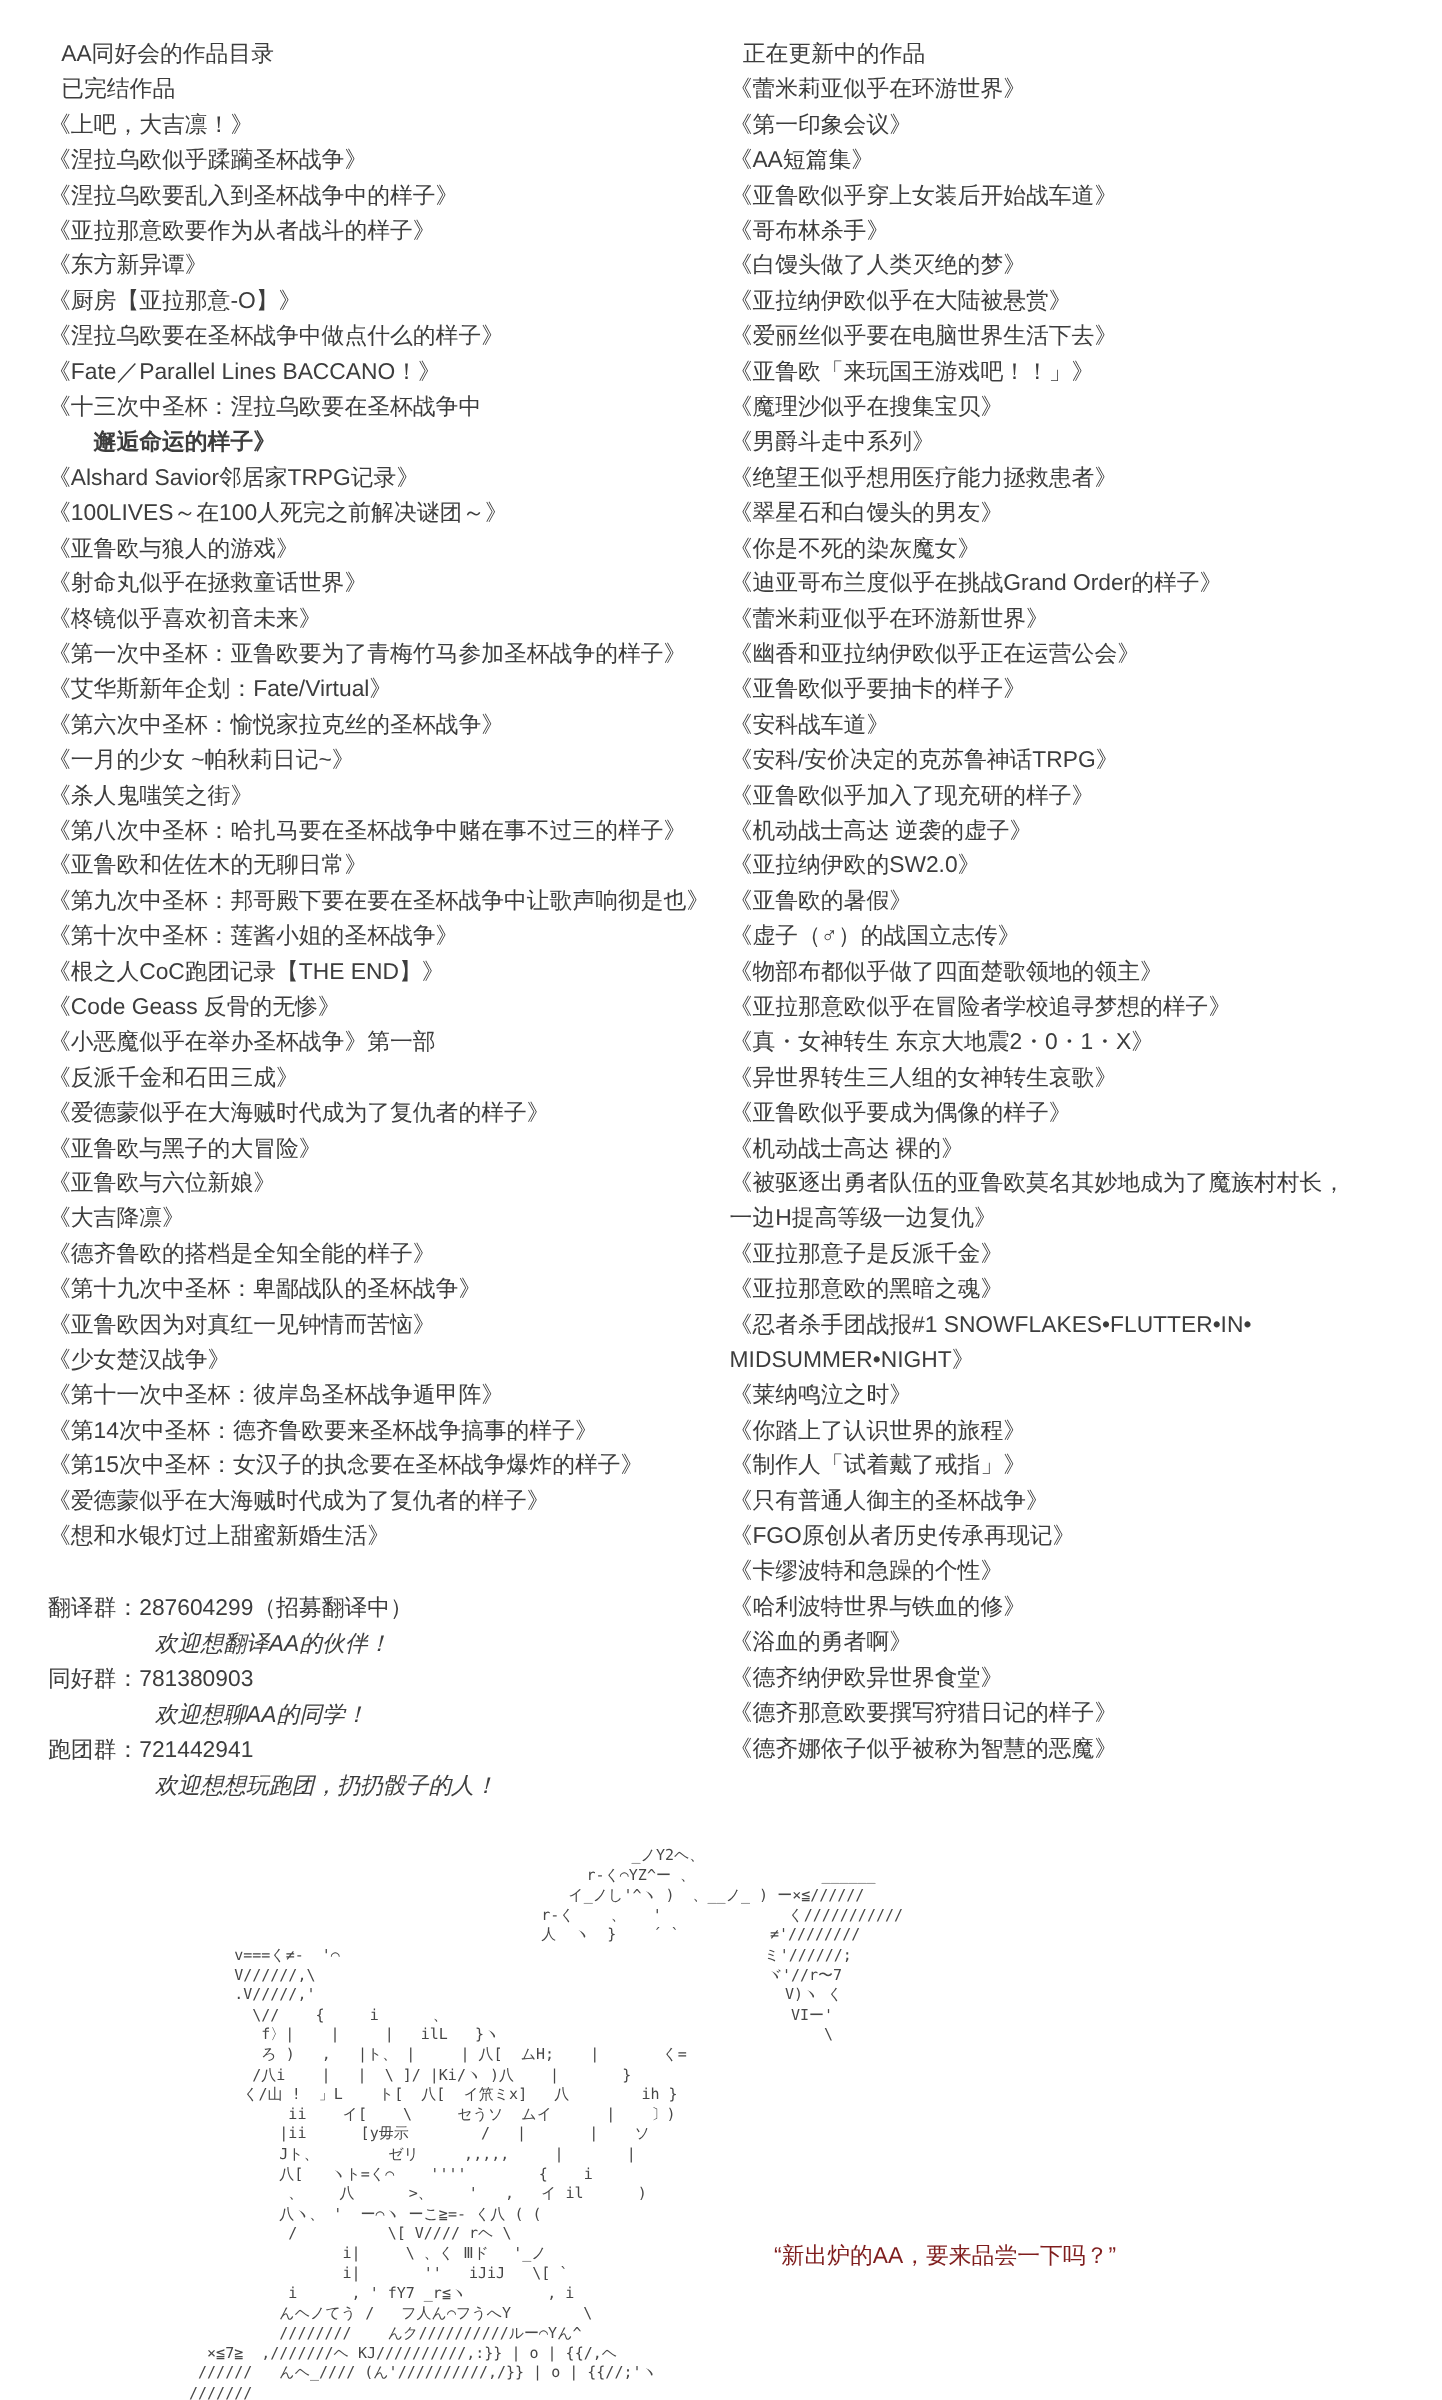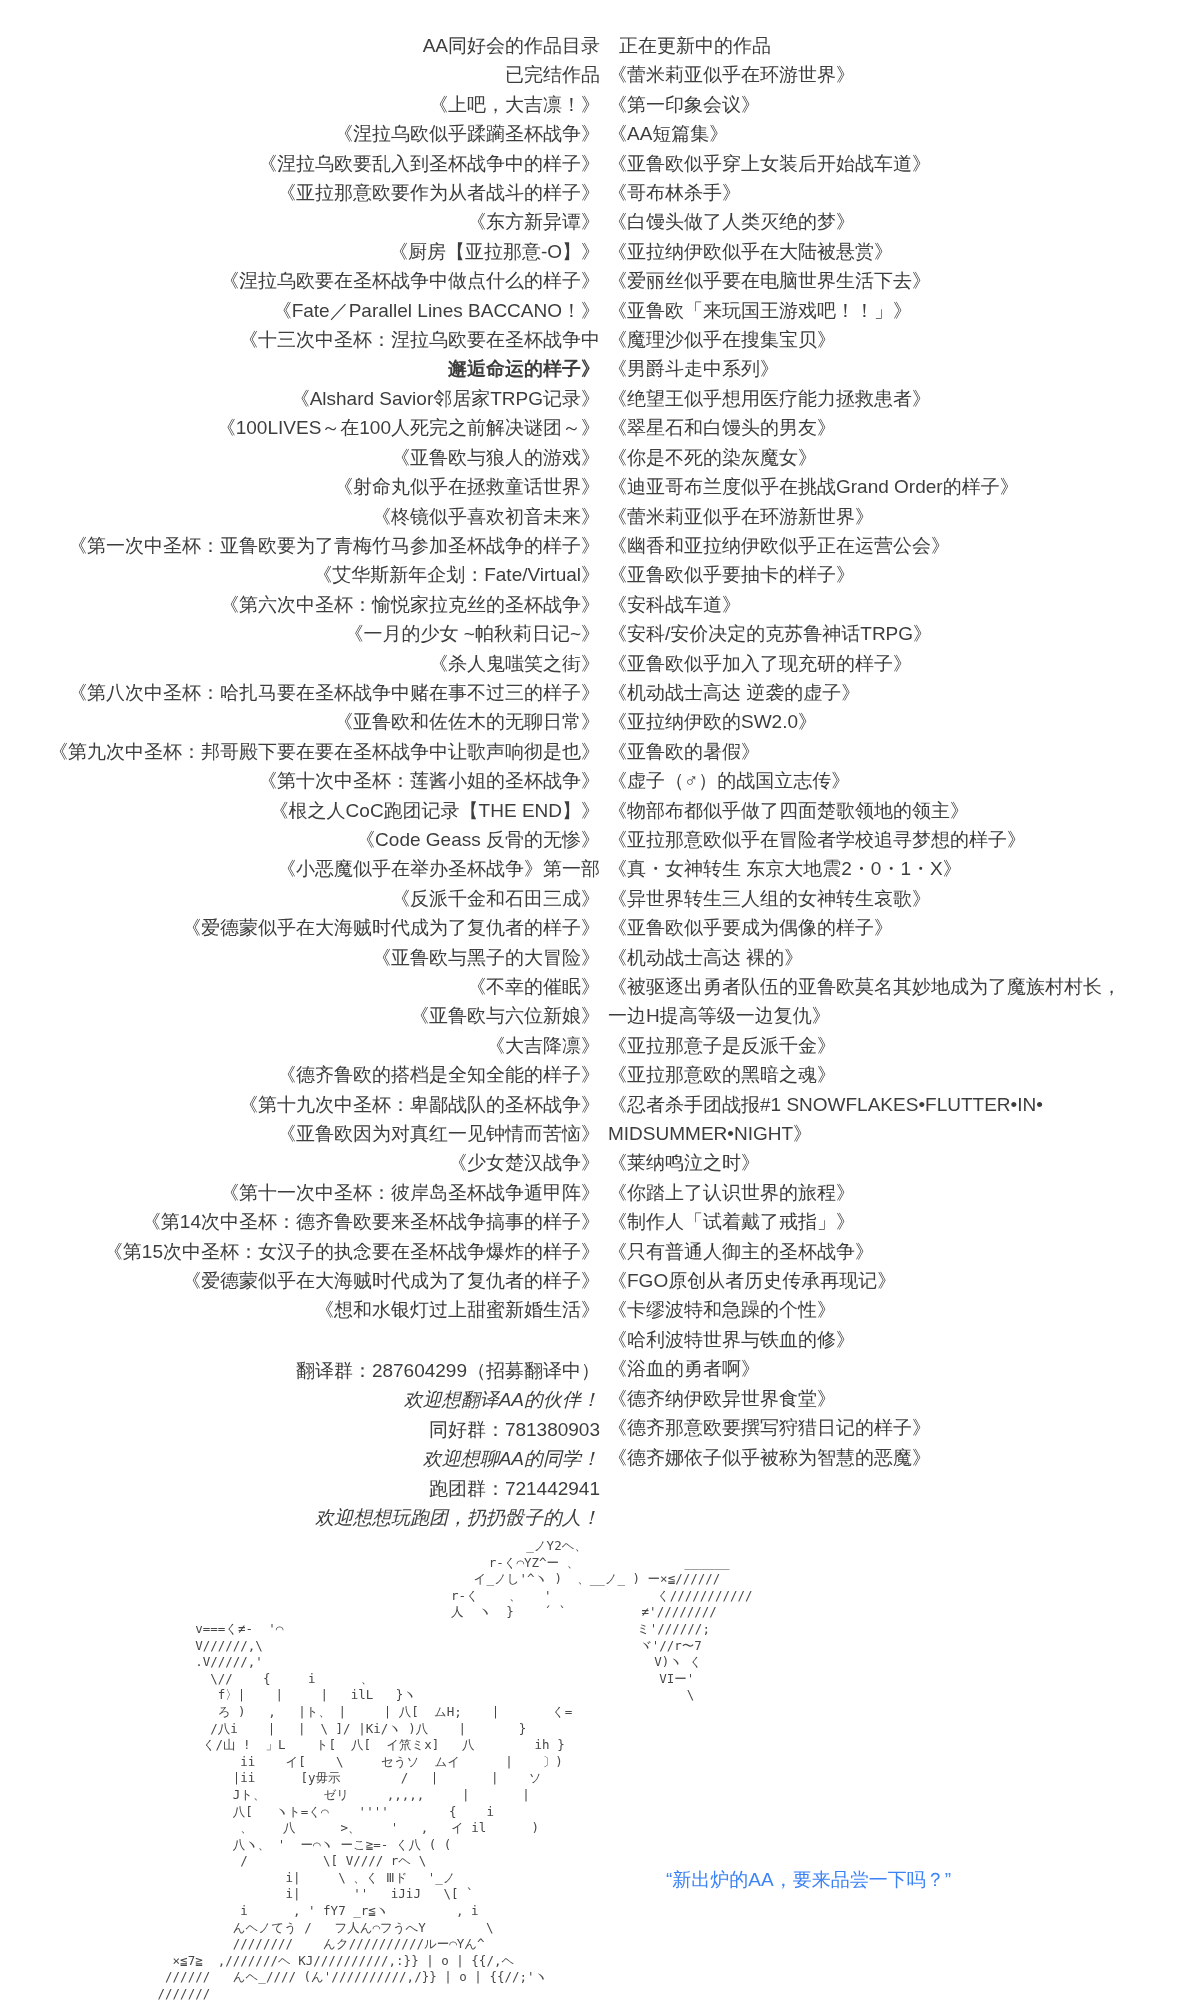--- a/index.html
+++ b/index.html
@@ -4,41 +4,41 @@
 <style>
   html,body{margin:0;padding:0;}
   body{
     width:1202px;height:2000px;
     background:#ffffff;
     overflow:hidden;
     font-family:"Liberation Sans","DejaVu Sans",sans-serif;
     position:relative;
   }
   .col{position:absolute;}
-  .col-left{left:40px;top:31px;width:560px;text-align:right;}
+  .col-left{left:40px;top:31px;width:560px;}
   .col-right{left:608px;top:31px;width:580px;}
   .line{
     font-size:19px;
     line-height:29.4px;
     color:#3d3d3d;
     white-space:pre;
   }
   .header{padding-left:11px;}
   .ind1{padding-left:38px;font-weight:bold;}
   .ind2{padding-left:89px;font-style:italic;}
   #contact-list{margin-top:31px;}
   #ascii-art{
     position:absolute;left:150px;top:1538px;margin:0;
     font-family:"DejaVu Sans Mono",monospace;
     font-size:12.5px;line-height:16.6px;
     color:#464646;white-space:pre;
   }
   .quote{
     position:absolute;left:645px;top:1867px;
-    font-size:19px;color:#3b82f6;white-space:pre;margin-left:21px;
+    font-size:19px;color:#7f1d1d;white-space:pre;
   }
 </style>
 </head>
 <body>
 
 <div class="col col-left">
   <div class="line header">AA同好会的作品目录</div>
   <div class="line header">已完结作品</div>
   <div id="left-list">
       <div class="line">《上吧，大吉凛！》</div>
@@ -64,21 +64,20 @@
       <div class="line">《第八次中圣杯：哈扎马要在圣杯战争中赌在事不过三的样子》</div>
       <div class="line">《亚鲁欧和佐佐木的无聊日常》</div>
       <div class="line">《第九次中圣杯：邦哥殿下要在要在圣杯战争中让歌声响彻是也》</div>
       <div class="line">《第十次中圣杯：莲酱小姐的圣杯战争》</div>
       <div class="line">《根之人CoC跑团记录【THE END】》</div>
       <div class="line">《Code Geass 反骨的无惨》</div>
       <div class="line">《小恶魔似乎在举办圣杯战争》第一部</div>
       <div class="line">《反派千金和石田三成》</div>
       <div class="line">《爱德蒙似乎在大海贼时代成为了复仇者的样子》</div>
       <div class="line">《亚鲁欧与黑子的大冒险》</div>
-      <div class="line">《不幸的催眠》</div>
       <div class="line">《亚鲁欧与六位新娘》</div>
       <div class="line">《大吉降凛》</div>
       <div class="line">《德齐鲁欧的搭档是全知全能的样子》</div>
       <div class="line">《第十九次中圣杯：卑鄙战队的圣杯战争》</div>
       <div class="line">《亚鲁欧因为对真红一见钟情而苦恼》</div>
       <div class="line">《少女楚汉战争》</div>
       <div class="line">《第十一次中圣杯：彼岸岛圣杯战争遁甲阵》</div>
       <div class="line">《第14次中圣杯：德齐鲁欧要来圣杯战争搞事的样子》</div>
       <div class="line">《第15次中圣杯：女汉子的执念要在圣杯战争爆炸的样子》</div>
       <div class="line">《爱德蒙似乎在大海贼时代成为了复仇者的样子》</div>

